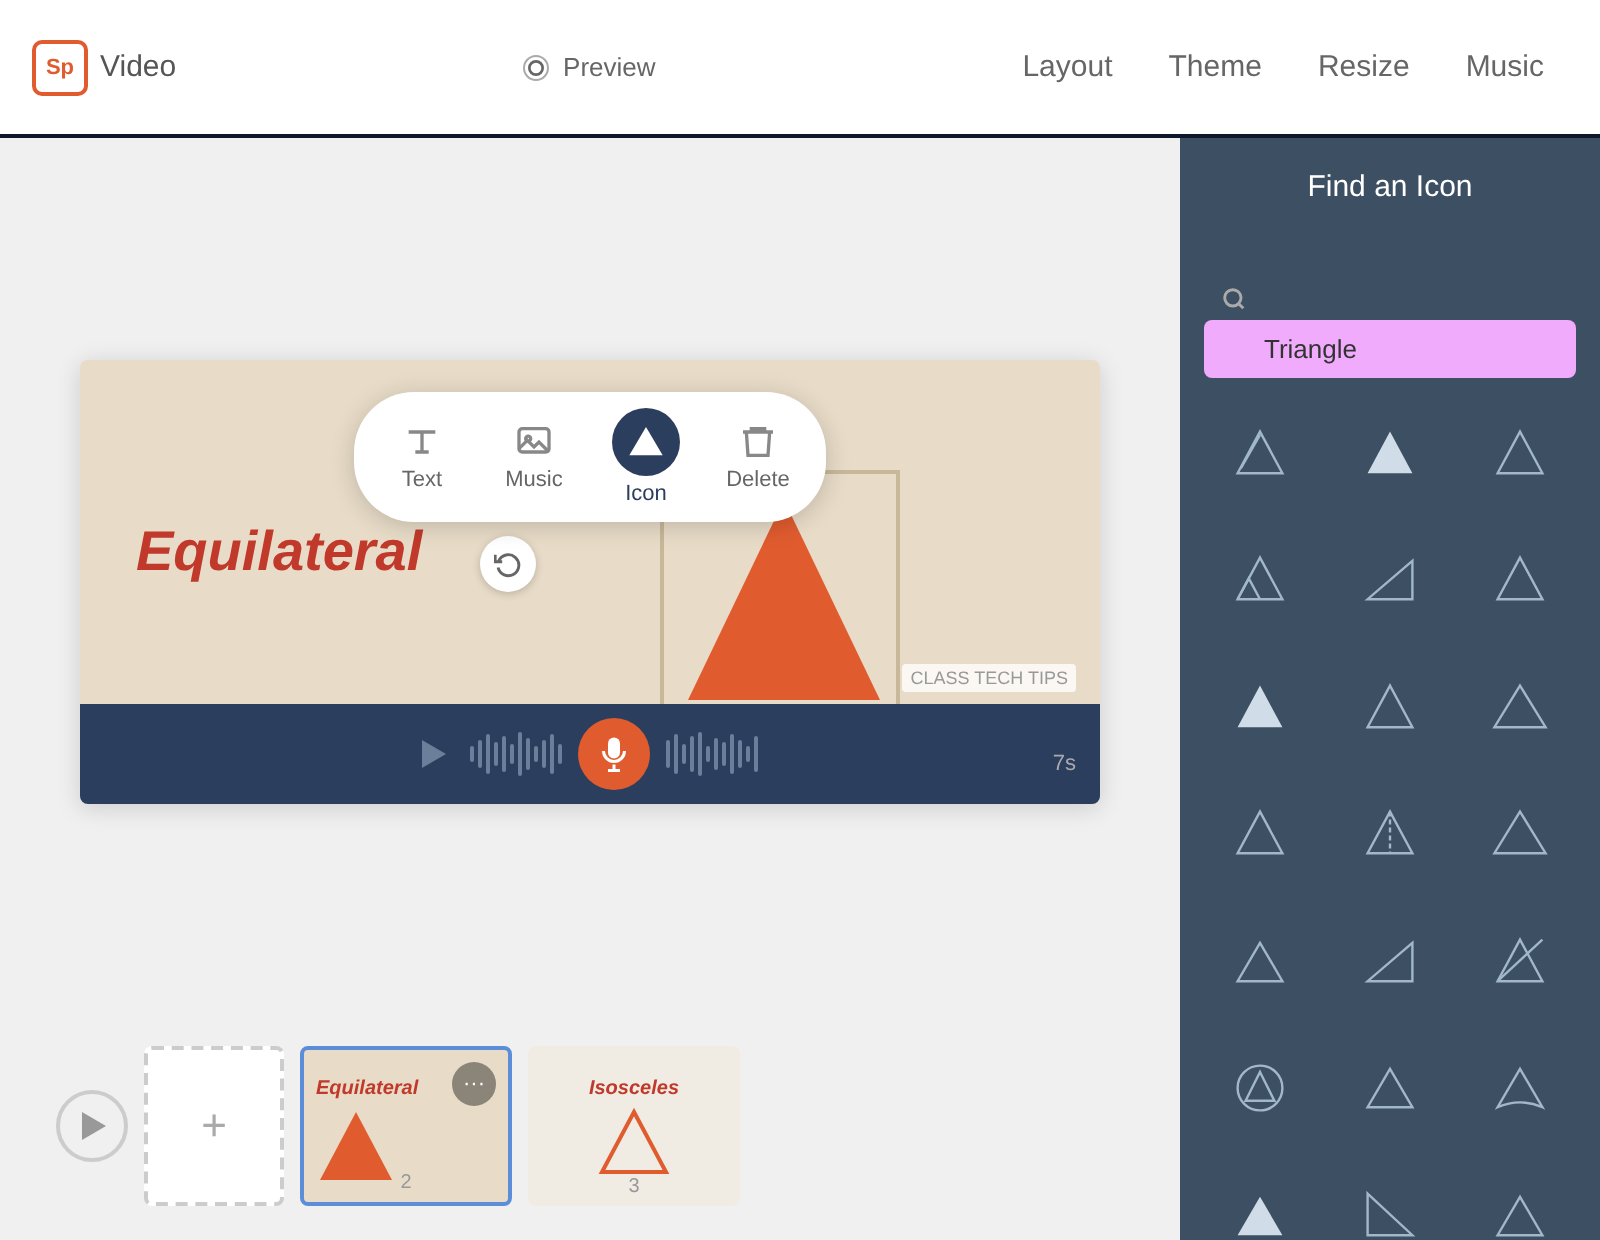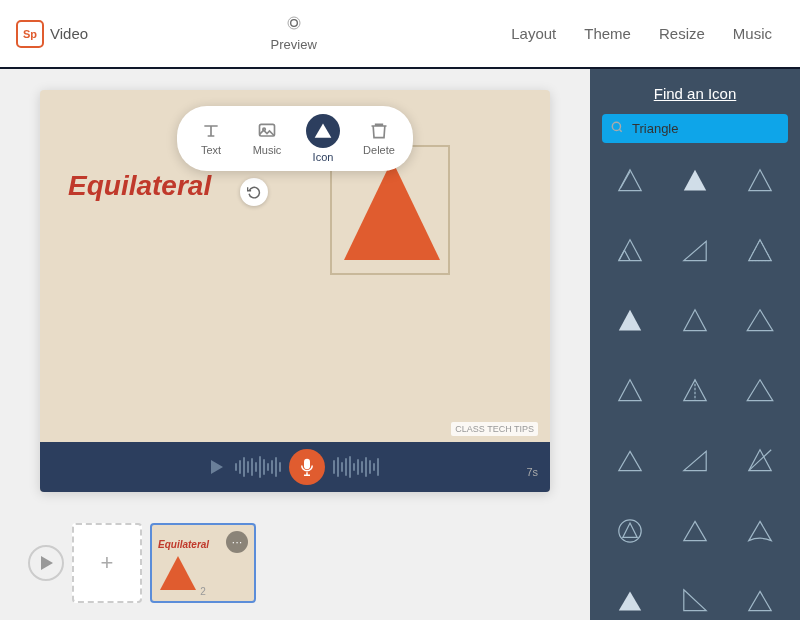--- a/index.html
+++ b/index.html
@@ -15,39 +15,39 @@
     .logo-box {
       width: 28px; height: 28px; border: 2px solid #e05c2f;
       border-radius: 5px; display: flex; align-items: center;
       justify-content: center; font-size: 11px; font-weight: bold; color: #e05c2f;
     }
     .app-title { font-size: 15px; color: #555; font-weight: 400; }
     .header-nav { display: flex; align-items: center; gap: 4px; margin: 0 auto; }
     .header-btn {
       display: flex; align-items: center; gap: 6px;
       padding: 6px 14px; border-radius: 4px; cursor: pointer;
-      font-size: 13px; color: #666; border: none; background: none; flex-direction: column;
+      font-size: 13px; color: #666; border: none; background: none;
     }
     .header-btn svg { width: 16px; height: 16px; }
     .header-right { display: flex; align-items: center; gap: 4px; margin-left: auto; }
     .header-right-btn {
       padding: 6px 12px; font-size: 15px; color: #666;
       cursor: pointer; border: none; background: none; border-radius: 4px;
     }
 
     
     .main { display: flex; height: calc(620px - 52px); }
 
     
     .editor-area { flex: 1; display: flex; flex-direction: column; padding: 20px; gap: 16px; overflow: hidden; }
 
     
     .canvas-wrapper { position: relative; flex: 1; display: flex; align-items: center; justify-content: center; }
     .canvas {
-      width: 510px; height: 402px; background: #e8dcc8;
+      width: 510px; height: 222px; background: #e8dcc8;
       border-radius: 4px; position: relative; overflow: hidden;
       box-shadow: 0 2px 12px rgba(0,0,0,0.15);
     }
 
     
     .toolbar-popup {
       position: absolute; top: 16px; left: 50%; transform: translateX(-50%);
       background: #fff; border-radius: 30px; box-shadow: 0 2px 12px rgba(0,0,0,0.18);
       display: flex; align-items: center; padding: 8px 16px; gap: 20px; z-index: 10;
     }
@@ -159,29 +159,29 @@
       height: 100%; font-size: 11px; color: #c0392b; font-style: italic; font-weight: bold;
     }
 
     
     .right-panel {
       width: 210px; background: #3d4f63; display: flex; flex-direction: column;
       height: 100%;
     }
     .panel-title {
       text-align: center; color: #fff; font-size: 15px;
-      padding: 16px 8px 12px; font-weight: 400; text-decoration: underline;
+      padding: 16px 8px 12px; font-weight: 400;
     }
     .search-box {
       margin: 0 12px 12px; position: relative;
     }
     .search-input {
       width: 100%; padding: 7px 10px 7px 30px;
-      border-radius: 4px; border: none; background: #0ea5e9;
-      font-size: 13px; color: #333; outline: none;
+      border-radius: 4px; border: none; background: #f0abfc;
+      font-size: 13px; color: #333; outline: none; margin-top: 46px;
     }
     .search-icon-wrap {
       position: absolute; left: 8px; top: 50%; transform: translateY(-50%);
     }
     .results-label {
       font-size: 11px; color: #a0b0c0; padding: 0 12px 8px;
     }
     .icons-grid {
       display: grid; grid-template-columns: repeat(3, 1fr);
       gap: 8px; padding: 0 12px; overflow-y: auto; flex: 1;
@@ -337,20 +337,31 @@
         <div class="slide-more">···</div>
         <div style="height:100%; display:flex; flex-direction:column; justify-content:center; align-items:flex-start; padding:6px;">
           <div class="slide-title-2">Equilateral</div>
           <svg width="40" height="38" viewBox="0 0 40 38" style="margin-top:4px;">
             <polygon points="20,2 38,36 2,36" fill="#e05c2f"></polygon>
           </svg>
         </div>
         <div class="slide-num slide-num-dark">2</div>
       </div>
 
+      <div class="slide-thumb slide-thumb-3">
+        <div class="slide-content-3">
+          <div style="display:flex; flex-direction:column; align-items:center; gap:4px;">
+            <span style="font-size:10px; color:#c0392b; font-style:italic; font-weight:bold;">Isosceles</span>
+            <svg width="36" height="34" viewBox="0 0 36 34">
+              <polygon points="18,2 34,32 2,32" fill="none" stroke="#e05c2f" stroke-width="2"></polygon>
+            </svg>
+          </div>
+        </div>
+        <div class="slide-num slide-num-dark">3</div>
+      </div>
     </div>
   </div>
 
   <div class="right-panel">
     <div class="panel-title">Find an Icon</div>
 
     <div class="search-box">
       <div class="search-icon-wrap">
         <svg width="14" height="14" viewBox="0 0 24 24" fill="none" stroke="#aaa" stroke-width="2.5">
             <circle cx="11" cy="11" r="7"></circle>

